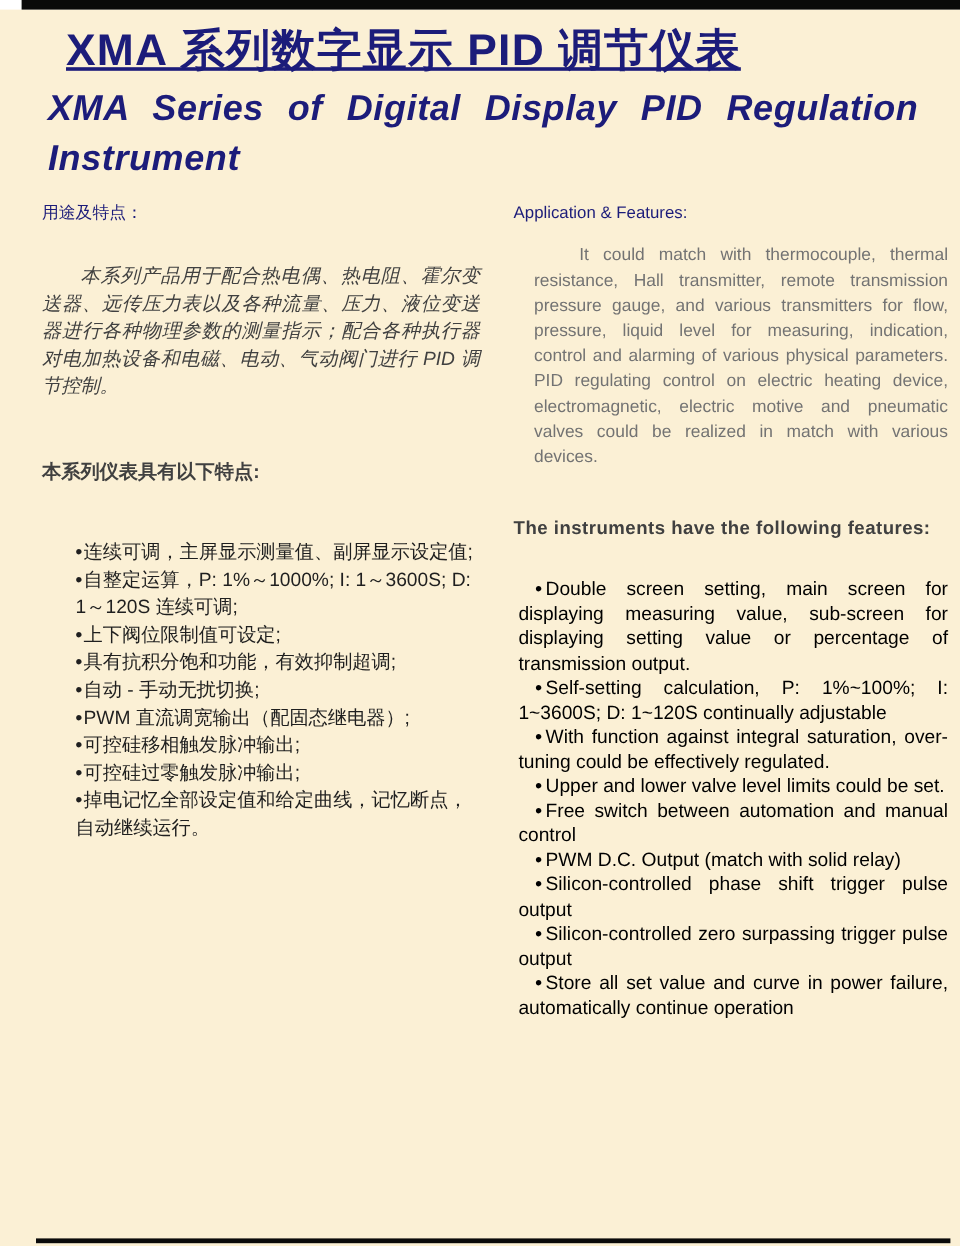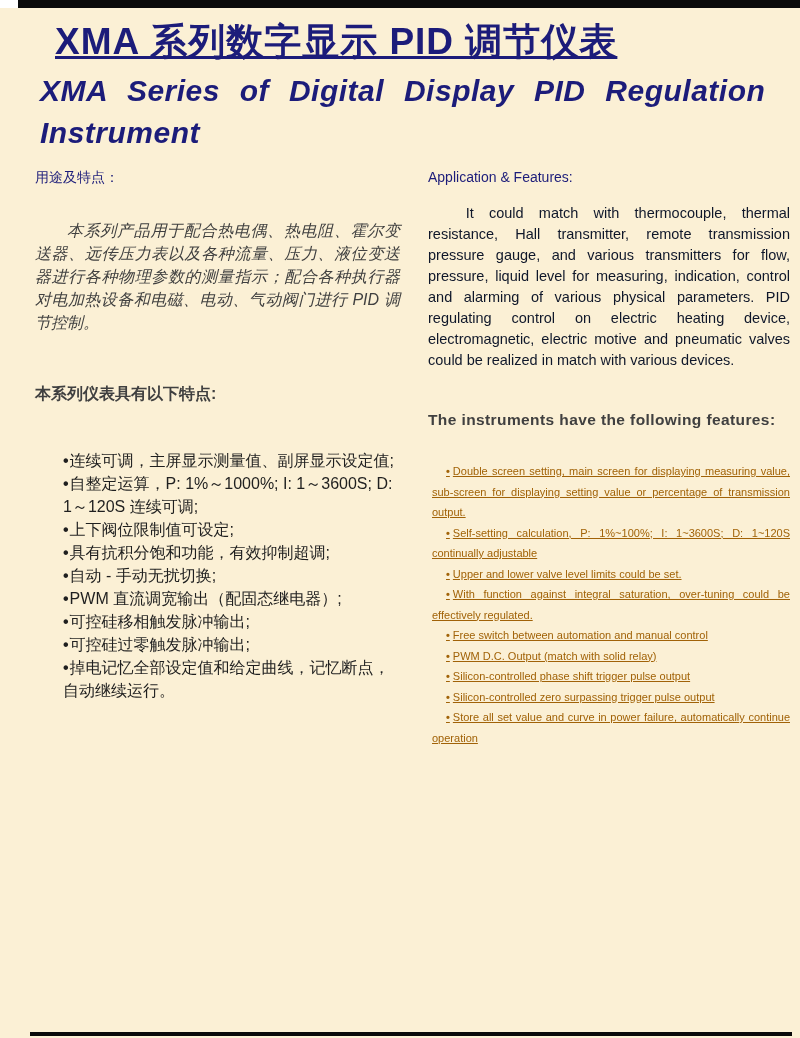--- a/index.html
+++ b/index.html
@@ -105,41 +105,40 @@
     color: #1f1f1f;
   }
   .features-zh li::before {
     content: "\2022";
     font-weight: bold;
     margin-right: 1px;
   }
 
   
   .col-right .intro-en {
-    margin: 15px 0 0 0;
+    margin: 15px 0 0 17px;
     font-size: 14.5px;
     line-height: 21px;
     text-indent: 2.6em;
     text-align: justify;
-    color: #0f172a;
+    color: #737373;
   }
   .col-right .heading-features-en {
     margin-top: 38px;
     font-size: 15.5px;
     letter-spacing: 0.4px;
   }
   .features-en {
     list-style: none;
     margin: 30px 0 0 0;
     padding: 0 0 0 4px;
-    font-size: 11px;
+    font-size: 16px;
     line-height: 20.5px;
-    color: #a16207;
+    color: #000000;
     text-align: justify;
-    text-decoration: underline;
   }
   .features-en li {
     text-indent: 14px;
   }
   .features-en li::before {
     content: "\2022";
     font-weight: bold;
     margin-right: 3px;
   }
 
@@ -187,22 +186,22 @@
     </ul>
   </div>
 
   <div class="col-right">
     <h3 class="sec-heading-navy">Application &amp; Features:</h3>
     <p class="intro-en">It could match with thermocouple, thermal resistance, Hall transmitter, remote transmission pressure gauge, and various transmitters for flow, pressure, liquid level for measuring, indication, control and alarming of various physical parameters. PID regulating control on electric heating device, electromagnetic, electric motive and pneumatic valves could be realized in match with various devices.</p>
     <h4 class="sec-heading-black heading-features-en">The instruments have the following features:</h4>
     <ul class="features-en">
       <li>Double screen setting, main screen for displaying measuring value, sub-screen for displaying setting value or percentage of transmission output.</li>
       <li>Self-setting calculation, P: 1%~100%; I: 1~3600S; D: 1~120S continually adjustable</li>
+      <li>With function against integral saturation, over-tuning could be effectively regulated.</li>
       <li>Upper and lower valve level limits could be set.</li>
-      <li>With function against integral saturation, over-tuning could be effectively regulated.</li>
       <li>Free switch between automation and manual control</li>
       <li>PWM D.C. Output (match with solid relay)</li>
       <li>Silicon-controlled phase shift trigger pulse output</li>
       <li>Silicon-controlled zero surpassing trigger pulse output</li>
       <li>Store all set value and curve in power failure, automatically continue operation</li>
     </ul>
   </div>
 
 </div>
 

